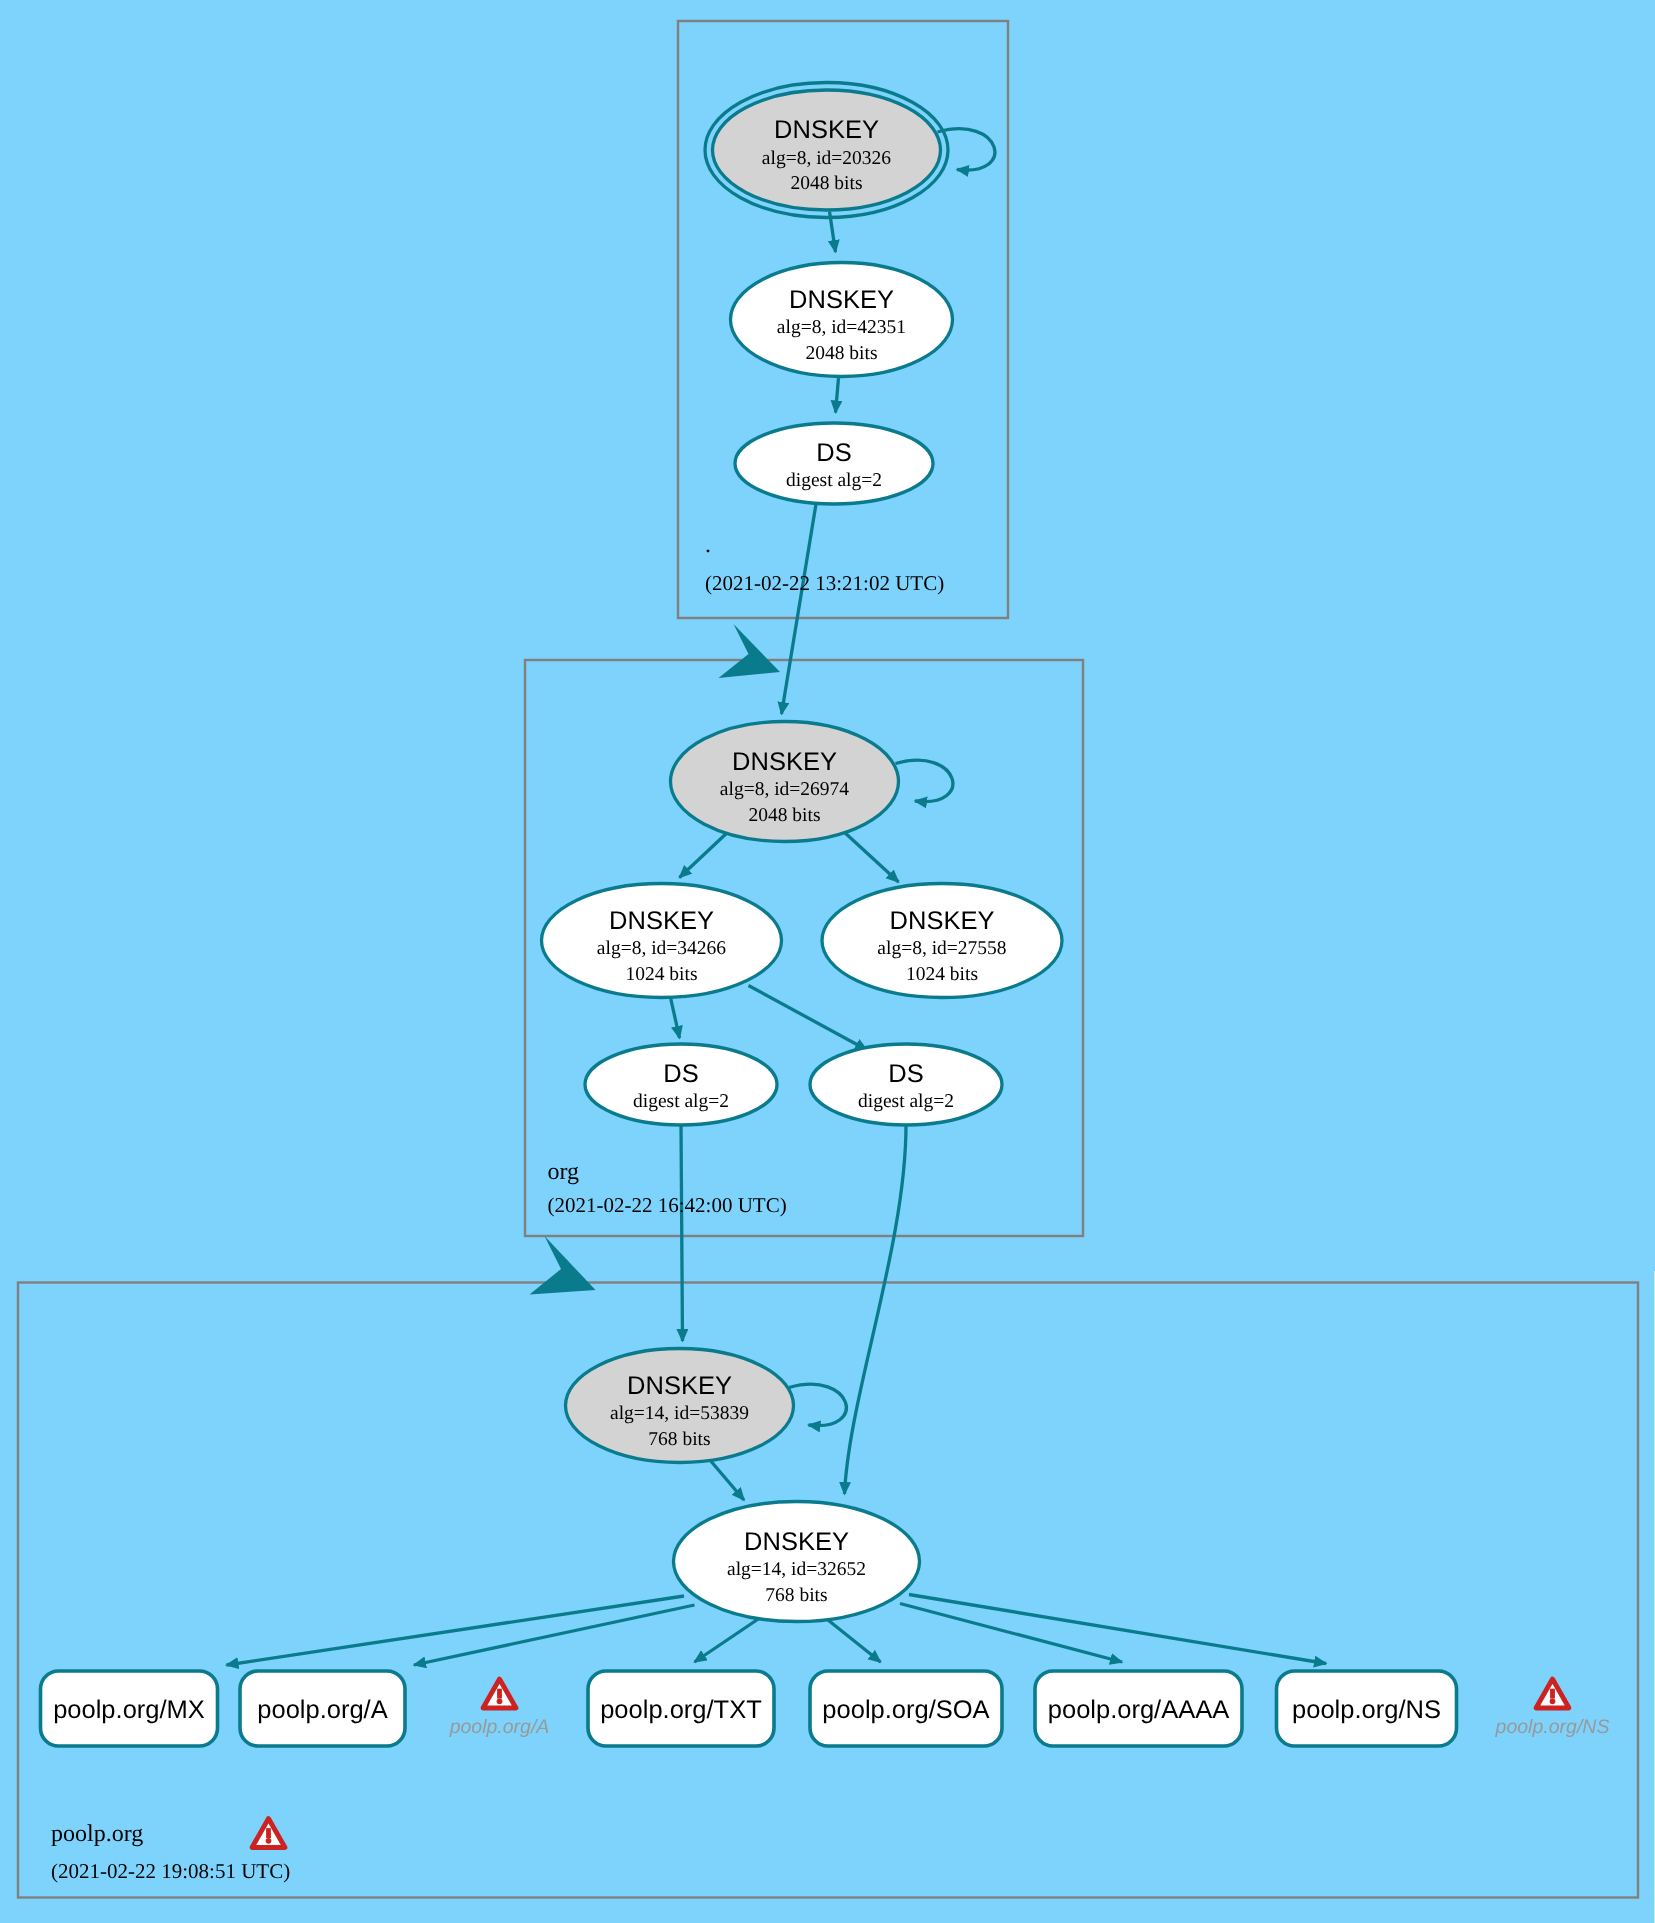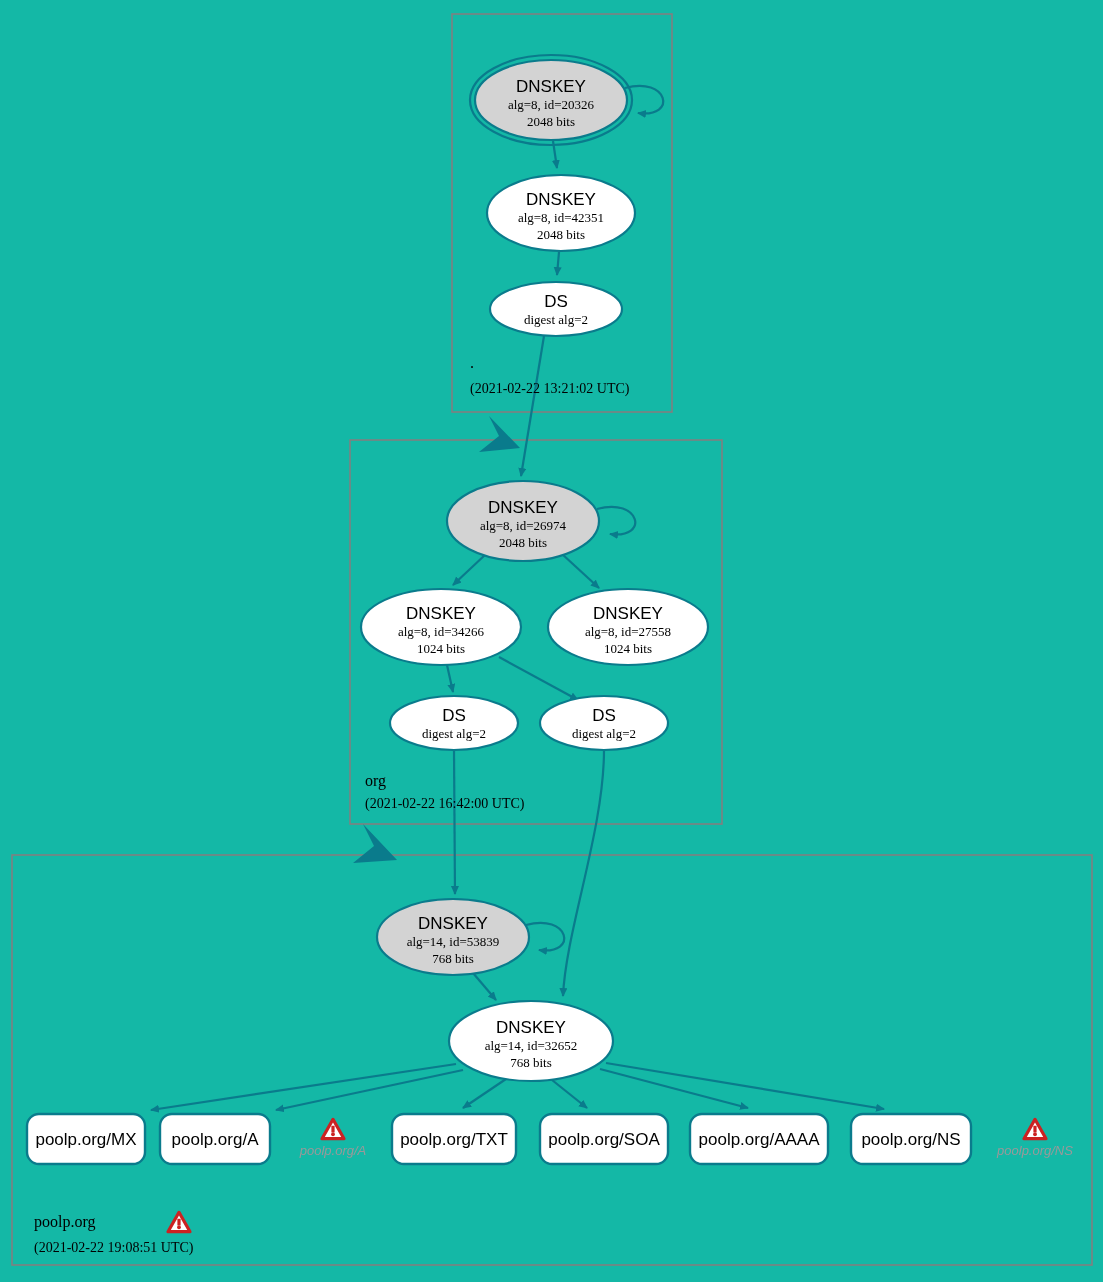--- a/index.html
+++ b/index.html
@@ -1,17 +1,17 @@
 <!DOCTYPE html>
 <html><head>
 <meta charset="utf-8">
 <style>
   html,body{margin:0;padding:0;background:#ffffff;}
   body{font-family:"Liberation Sans",sans-serif;}
-  #stage{position:relative;width:1103px;height:1282px;overflow:hidden;background:#14b8a6;}
+  #stage{position:relative;width:1103px;height:1282px;overflow:hidden;background:#7dd3fc;}
   svg#diagram{position:absolute;left:0;top:0;width:1103px;height:1282px;}
   .zone-rect{fill:none;stroke:#808080;stroke-width:1.6;}
   .node-ellipse{stroke:#0a7b8c;stroke-width:2.2;}
   .node-ellipse.fill-gray{fill:#d3d3d3;}
   .node-ellipse.fill-white{fill:#ffffff;}
   .node-outer{fill:none;stroke:#0a7b8c;stroke-width:2.2;}
   .rrset-box{fill:#ffffff;stroke:#0a7b8c;stroke-width:2.4;}
   .edge{fill:none;stroke:#0a7b8c;stroke-width:2.2;}
   .edge-thick{fill:#0a7b8c;stroke:none;}
   .t-title{font-family:"Liberation Sans",sans-serif;font-size:17px;fill:#000;text-anchor:middle;}

